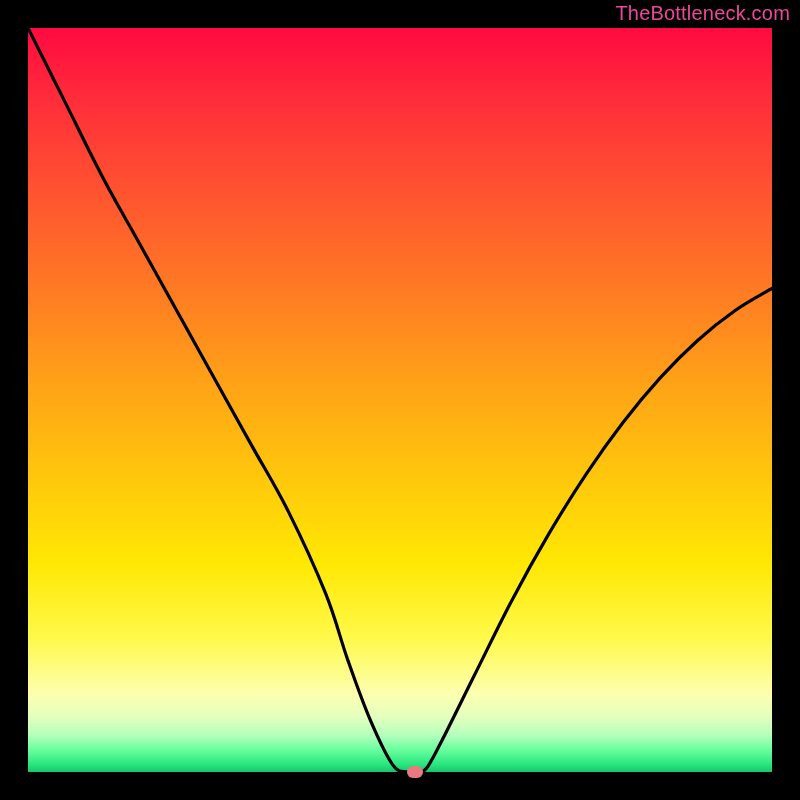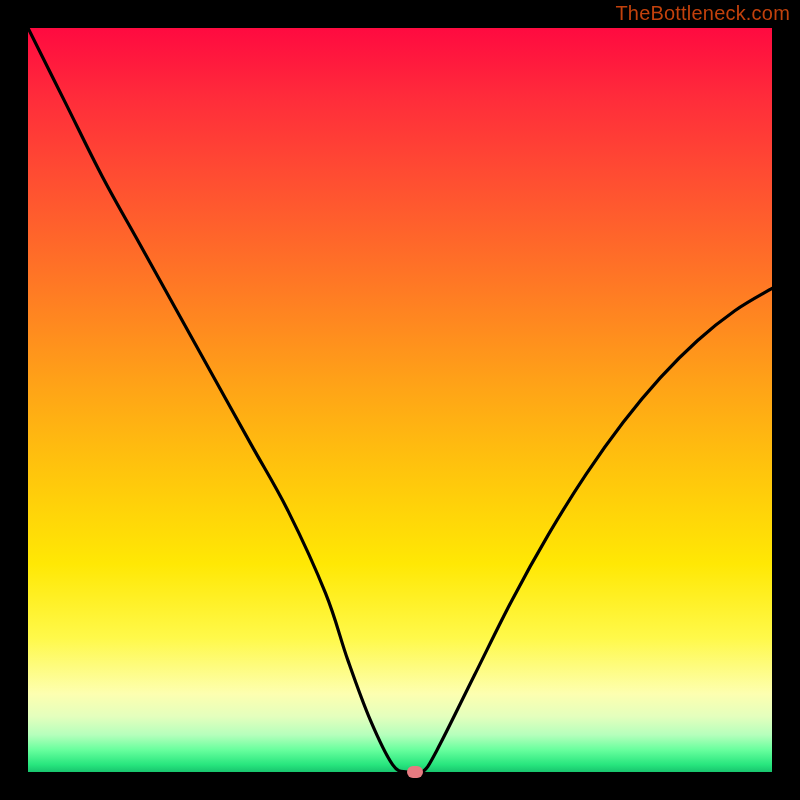--- a/index.html
+++ b/index.html
@@ -14,21 +14,21 @@
   .frame {
     position: relative;
     width: 800px;
     height: 800px;
     background: #000;
   }
   .watermark {
     position: absolute;
     top: 2px;
     right: 10px;
-    color: #c2410c;
+    color: #ec4899;
     font-size: 20px;
     font-weight: 500;
     letter-spacing: 0.2px;
     z-index: 3;
   }
   .plot-area {
     position: absolute;
     left: 28px;
     top: 28px;
     width: 744px;

